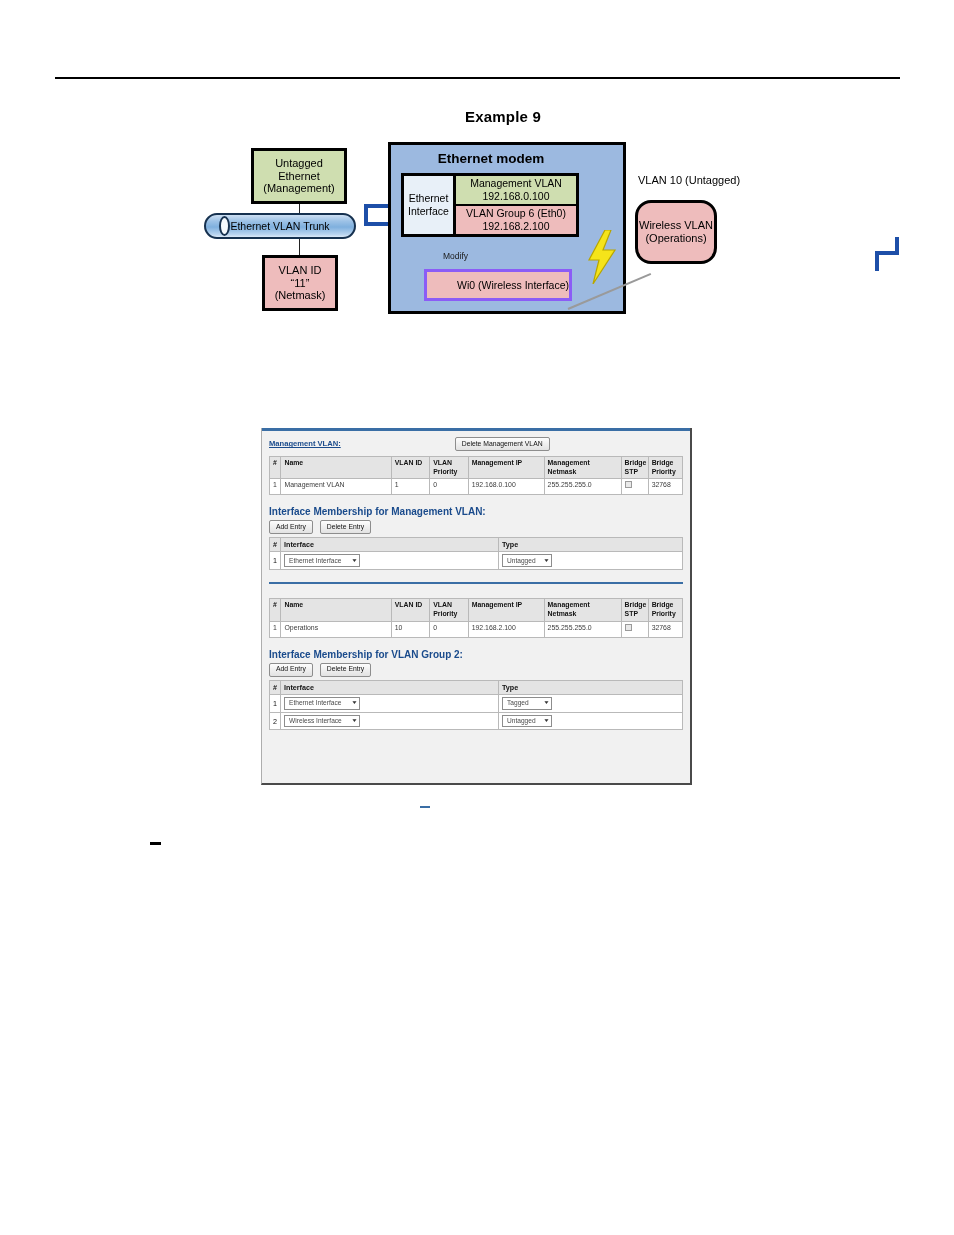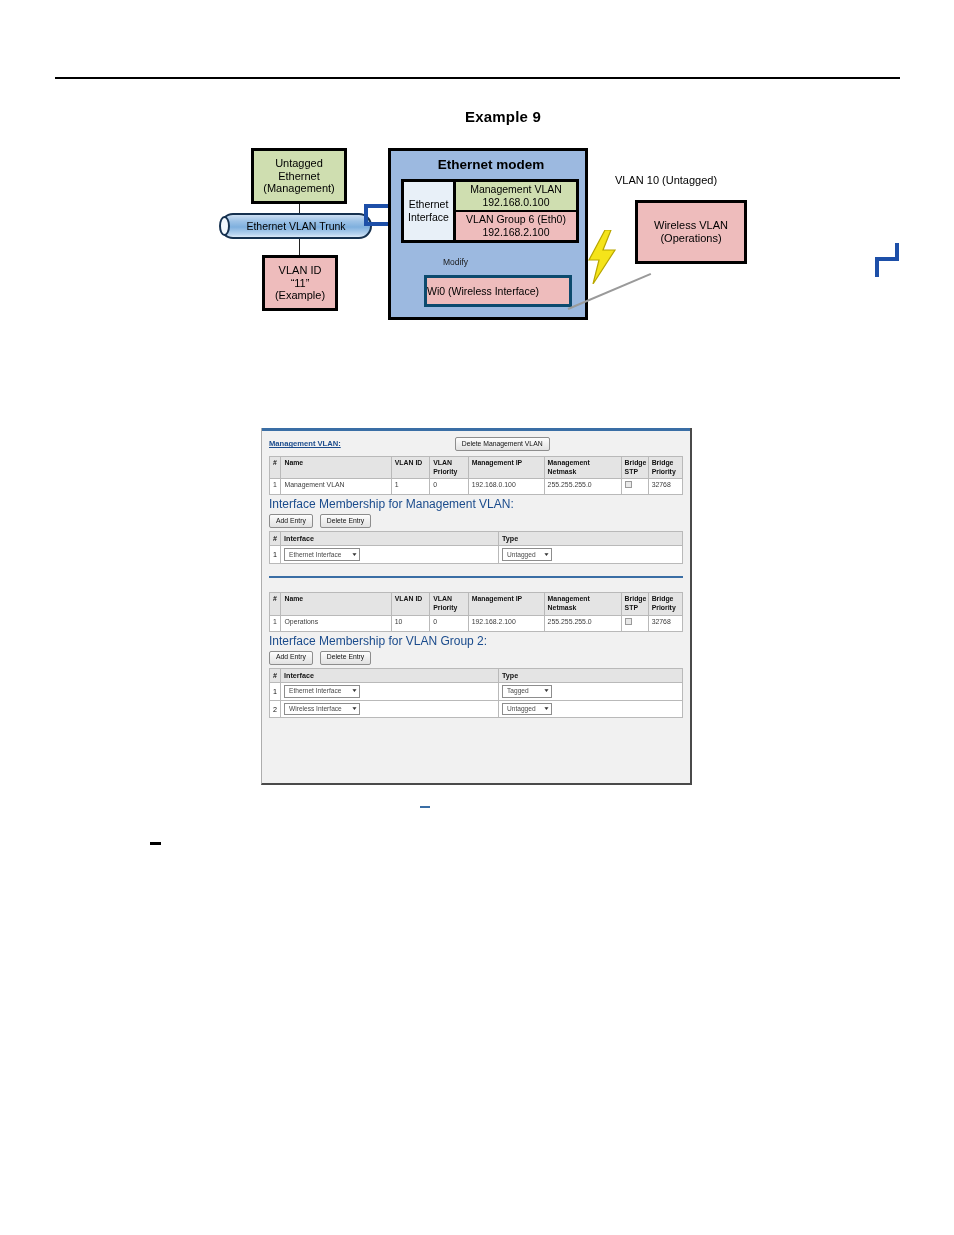--- a/index.html
+++ b/index.html
@@ -71,21 +71,21 @@
     position: absolute;
     width: 1px;
     background: #222;
   }
   #line-up   { left: 299px; top: 104px; height: 18px; }
   #line-down { left: 299px; top: 136px; height: 19px; }
 
   
   #trunk {
     position: absolute;
-    left: 220px; top: 113px;
+    left: 204px; top: 113px;
     width: 152px; height: 26px;
     border: 2px solid #16314f;
     border-radius: 13px / 13px;
     background: linear-gradient(to bottom,
         #cddff2 0%, #9dc2e6 28%, #7fb0de 55%, #b9d4ef 88%, #dbe9f7 100%);
     box-sizing: border-box;
     display: flex;
     align-items: center;
     justify-content: center;
     font-size: 10.5px;
@@ -97,22 +97,22 @@
     width: 11px; height: 20px;
     border: 2px solid #16314f;
     border-radius: 50%;
     background: #f4f9fd;
     box-sizing: border-box;
   }
 
   
   #modem {
     position: absolute;
-    left: 388px; top: 48px;
-    width: 200px; height: 172px;
+    left: 388px; top: 42px;
+    width: 238px; height: 172px;
     border: 3px solid #000;
     background: #9cb9e0;
     box-sizing: border-box;
   }
   #modem-title {
     position: absolute;
     left: 0; top: 6px; width: 200px;
     text-align: center;
     font-size: 13.5px;
     font-weight: bold;
@@ -167,26 +167,26 @@
   #bridged-label {
     position: absolute;
     left: 52px; top: 106px;
     font-size: 8.5px;
     color: #1a1a1a;
   }
   #wi0 {
     position: absolute;
     left: 33px; top: 124px;
     width: 148px; height: 32px;
-    border: 3px solid #0c4a6e;
+    border: 3px solid #8b5cf6;
     background: #eebcbc;
     box-sizing: border-box;
     display: flex;
     align-items: center;
-    justify-content: flex-start;
+    justify-content: flex-end;
     font-size: 10.5px;
   }
 
   
   .bluebar { position: absolute; background: #1d4fa8; }
   #c1 { left: 368px; top: 122px; width: 20px; height: 4px; }  
   #c2 { left: 364px; top: 104px; width: 4px;  height: 22px; }
   #c3 { left: 364px; top: 104px; width: 28px; height: 4px; }
 
   
@@ -205,26 +205,26 @@
   }
   #bolt {
     position: absolute;
     left: 585px; top: 130px;
     width: 34px; height: 54px;
   }
 
   
   #vlan10-label {
     position: absolute;
-    left: 615px; top: 74px;
+    left: 638px; top: 74px;
     font-size: 11px;
     white-space: nowrap;
   }
   #box-wireless {
-    left: 635px; top: 100px; width: 112px; height: 64px;
+    left: 635px; top: 100px; width: 82px; height: 64px; border-radius: 16px;
   }
 
   
   #panel {
     position: absolute;
     left: 261px; top: 428px;
     width: 431px; height: 357px;
     background: #f1f1f1;
     border: 1px solid #adadad;
     border-top: none;
@@ -295,23 +295,23 @@
     color: #111;
   }
   table.grid td {
     color: #3c3c3c;
     height: 11px;
   }
   td.num, th.num { text-align: left; width: 11px; }
 
   .mem-title {
     color: #1a4b8c;
-    font-weight: normal;
-    font-size: 12px;
-    margin: 2px 0 3px 0;
+    font-weight: bold;
+    font-size: 10px;
+    margin: 11px 0 3px 0;
   }
   .btn-row { display: flex; gap: 7px; margin-bottom: 3px; }
 
   table.memgrid { border-collapse: collapse; width: 100%; background: #fff; table-layout: fixed; }
   table.memgrid th, table.memgrid td {
     border: 1px solid #b9b9b9;
     padding: 2px 3px;
     font-size: 7.2px;
     color: #111;
   }
@@ -387,21 +387,21 @@
 
   <div id="trunk">
     <span>Ethernet VLAN Trunk</span>
   </div>
   <div id="trunk-cap"></div>
 
   <div class="dbox pink" id="box-vlanid">
     <div>
       <div>VLAN ID</div>
       <div>“11”</div>
-      <div>(Example)</div>
+      <div>(Netmask)</div>
     </div>
   </div>
 
   <div class="bluebar" id="c1"></div>
   <div class="bluebar" id="c2"></div>
   <div class="bluebar" id="c3"></div>
 
   <div id="modem">
     <div id="modem-title">Ethernet modem</div>
 

